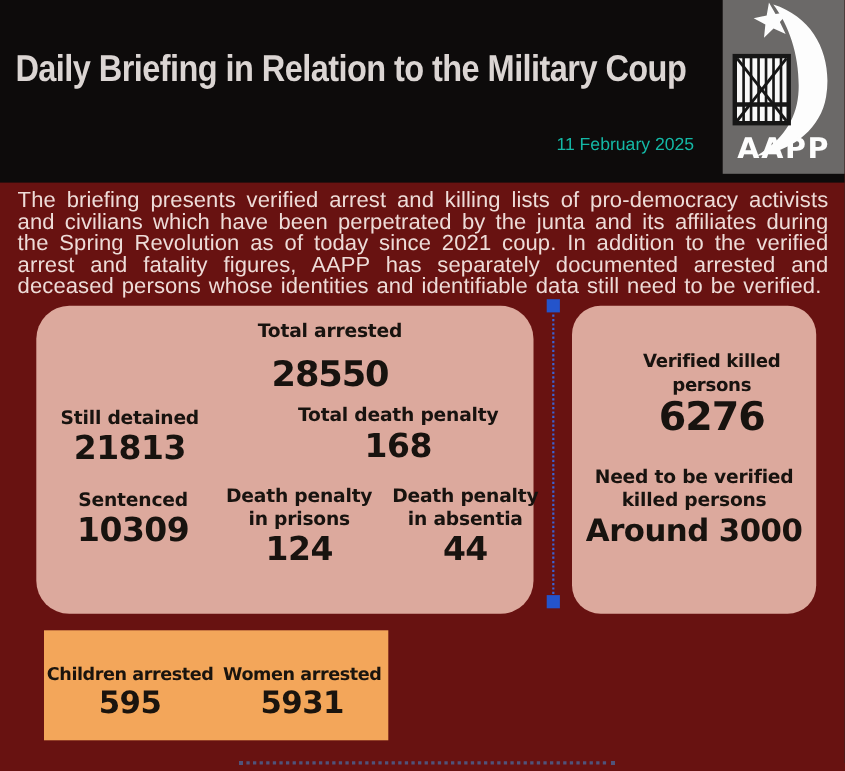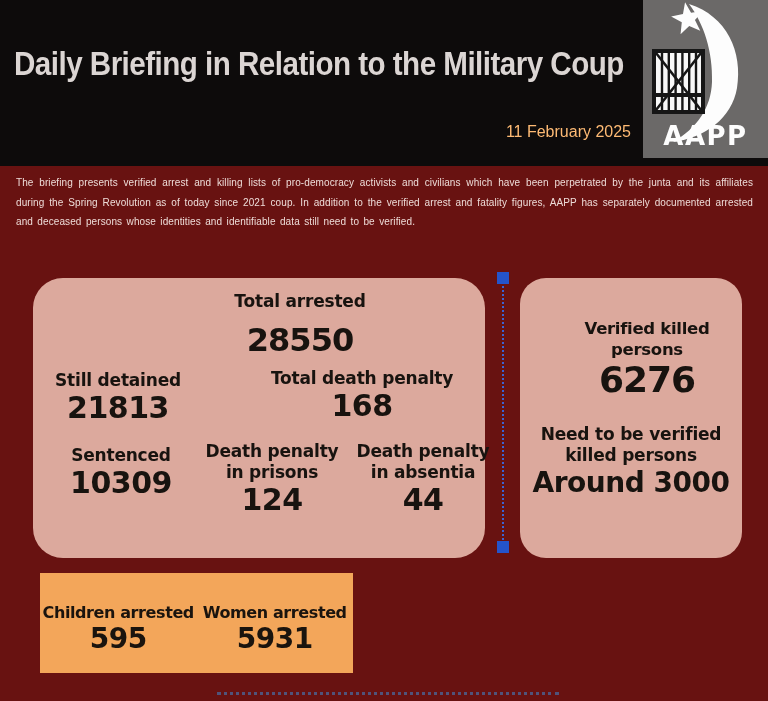--- a/index.html
+++ b/index.html
@@ -12,32 +12,32 @@
   
   .header { position:absolute; left:0; top:0; width:768px; height:166px; background:#0d0b0b; }
   .title {
     position:absolute; left:14px; top:44px; white-space:nowrap;
     font-family:"Liberation Sans", sans-serif; font-weight:700;
     font-size:34px; letter-spacing:-0.6px; color:#dbd5d3;
     transform:scaleX(0.87); transform-origin:left center;
   }
   .date {
     position:absolute; left:0; top:123px; width:631px; text-align:right;
-    font-family:"Liberation Sans", sans-serif; font-size:16px; color:#fdba74;
+    font-family:"Liberation Sans", sans-serif; font-size:16px; color:#14b8a6;
   }
-  .logo-panel { position:absolute; right:0; top:0; width:125px; height:158px; background:#6b6968; }
+  .logo-panel { position:absolute; right:0; top:0; width:111px; height:158px; background:#6b6968; }
   .logo-svg { position:absolute; left:0; top:0; width:111px; height:158px; }
   .logo-text {
     position:absolute; left:0; bottom:7px; width:100%; text-align:center;
     font-size:26px; font-weight:700; color:#fdfdfd; letter-spacing:1.5px;
   }
   
   .intro {
     position:absolute; left:16px; top:173px; width:737px;
-    font-family:"Liberation Sans", sans-serif; font-size:10px; line-height:19.5px;
+    font-family:"Liberation Sans", sans-serif; font-size:20px; line-height:19.5px;
     color:#eedcd8; text-align:justify; word-spacing:1.5px; letter-spacing:0.1px;
   }
   
   .box-pink { position:absolute; background:#dca99d; }
   .box-arrest { left:33px; top:278px; width:452px; height:280px; border-radius:30px; }
   .box-killed { left:520px; top:278px; width:222px; height:280px; border-radius:26px; }
   .stat { position:absolute; text-align:center; color:#18130f; }
   .stat .lbl  { font-size:17px;   font-weight:700; line-height:21px; letter-spacing:-0.2px; }
   .stat .lbl-sm { font-size:16.5px; font-weight:700; line-height:21px; letter-spacing:-0.3px; }
   .stat .val-xl { font-size:36px; font-weight:700; line-height:40px; letter-spacing:-1px; }

